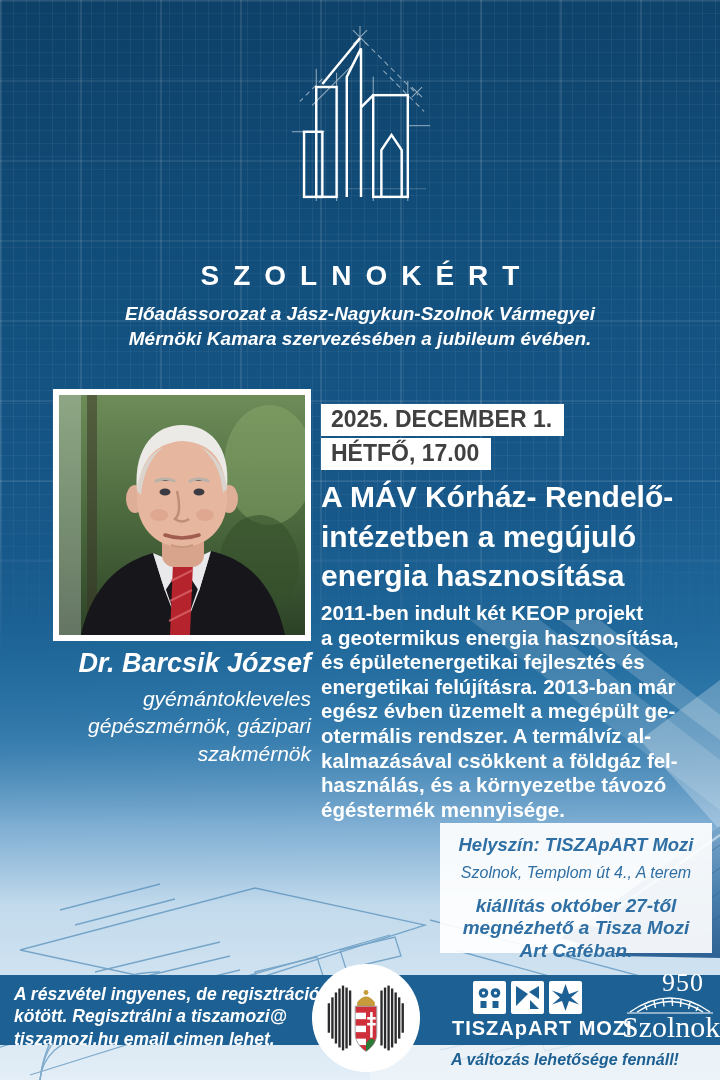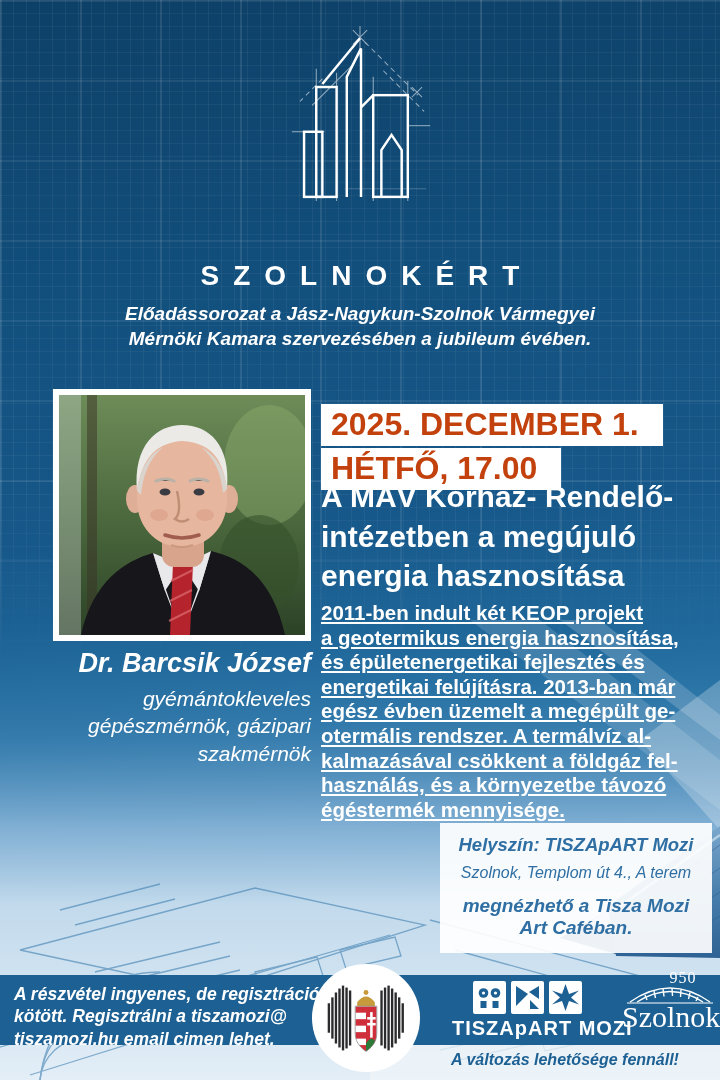--- a/index.html
+++ b/index.html
@@ -33,47 +33,47 @@
   
   .photo-frame{left:53px;top:389px;width:258px;height:252px;border:6px solid #fff;
     box-sizing:border-box;background:#44503a;}
   .photo-frame svg{display:block;width:100%;height:100%;}
   .speaker-block{left:16px;top:648px;width:295px;text-align:right;color:#fff;font-style:italic;}
   .speaker-name{font-size:27px;font-weight:bold;margin-bottom:6px;white-space:nowrap;}
   .speaker-title{font-size:21px;line-height:1.3;white-space:nowrap;}
 
   
   .badges{left:321px;top:404px;}
-  .badge{display:block;background:#fff;color:#c2410c;font-weight:bold;font-size:32px;
-    padding:2px 24px 3px 10px;margin-bottom:2px;white-space:nowrap;width:max-content;}
+  .badge{display:block;background:#fff;color:#404040;font-weight:bold;font-size:23px;
+    padding:2px 12px 3px 10px;margin-bottom:2px;white-space:nowrap;width:max-content;}
   .talk-title{left:321px;top:477px;color:#fff;font-weight:bold;font-size:30px;line-height:1.32;}
   .talk-title div{white-space:nowrap;}
   .talk-body{left:321px;top:601px;color:#fff;font-weight:bold;font-size:20.5px;line-height:1.2;}
-  .talk-body div{white-space:nowrap;text-decoration:underline;}
+  .talk-body div{white-space:nowrap;}
 
   
   .venue-box{left:440px;top:823px;width:272px;height:130px;background:rgba(255,255,255,0.92);
     color:#2f6fa3;font-style:italic;text-align:center;box-sizing:border-box;padding-top:11px;}
   .venue-line1{font-size:18.5px;font-weight:bold;}
   .venue-line2{font-size:16px;margin-top:8px;}
   .venue-note{font-size:19px;font-weight:bold;line-height:1.18;margin-top:13px;}
 
   
   .band{left:0;top:975px;width:720px;height:70px;background:#1d6093;z-index:2;}
   .registration{left:14px;top:983px;width:310px;color:#fff;font-style:italic;font-weight:bold;
     font-size:17.5px;line-height:1.28;z-index:3;}
   .registration div{white-space:nowrap;}
   .kamara-logo{left:311px;top:963px;width:110px;height:110px;z-index:3;}
   .tiszapart-logo{left:452px;top:981px;width:150px;text-align:center;z-index:3;}
   .tiszapart-glyphs{display:flex;justify-content:center;gap:5px;}
   .tp-sq{width:33px;height:33px;}
   .tiszapart-label{color:#fff;font-weight:bold;font-size:20px;letter-spacing:1px;margin-top:3px;white-space:nowrap;}
   .szolnok-logo{left:622px;top:970px;width:96px;text-align:center;color:#fff;z-index:3;
     font-family:"Liberation Serif",serif;}
-  .szolnok-950{font-size:16px;letter-spacing:1px;padding-left:26px;line-height:1;font-family:Liberation Serif, serif;}
+  .szolnok-950{font-size:26px;letter-spacing:1px;padding-left:26px;line-height:1;font-family:Liberation Serif, serif;}
   .szolnok-bridge{display:block;margin:-4px auto 0 auto;}
   .szolnok-name{font-size:30px;line-height:1;margin-top:-2px;}
   .tagline{left:420px;top:1051px;width:290px;text-align:center;color:#1d6093;
     font-weight:bold;font-style:italic;font-size:16px;z-index:3;white-space:nowrap;}
 </style>
 </head>
 <body>
 
 <div class="poster">
 
@@ -249,20 +249,21 @@
     <div>otermális rendszer. A termálvíz al-</div>
     <div>kalmazásával csökkent a földgáz fel-</div>
     <div>használás, és a környezetbe távozó</div>
     <div>égéstermék mennyisége.</div>
   </div>
 
   <div class="layer venue-box">
     <div class="venue-line1">Helyszín: TISZApART Mozi</div>
     <div class="venue-line2">Szolnok, Templom út 4., A terem</div>
     <div class="venue-note">
+      <div>kiállítás október 27-től</div>
       <div>megnézhető a Tisza Mozi</div>
       <div>Art Caféban.</div>
     </div>
   </div>
 
   <div class="layer band"></div>
 
   <div class="layer registration">
     <div>A részvétel ingyenes, de regisztrációhoz</div>
     <div>kötött. Regisztrálni a tiszamozi@</div>

